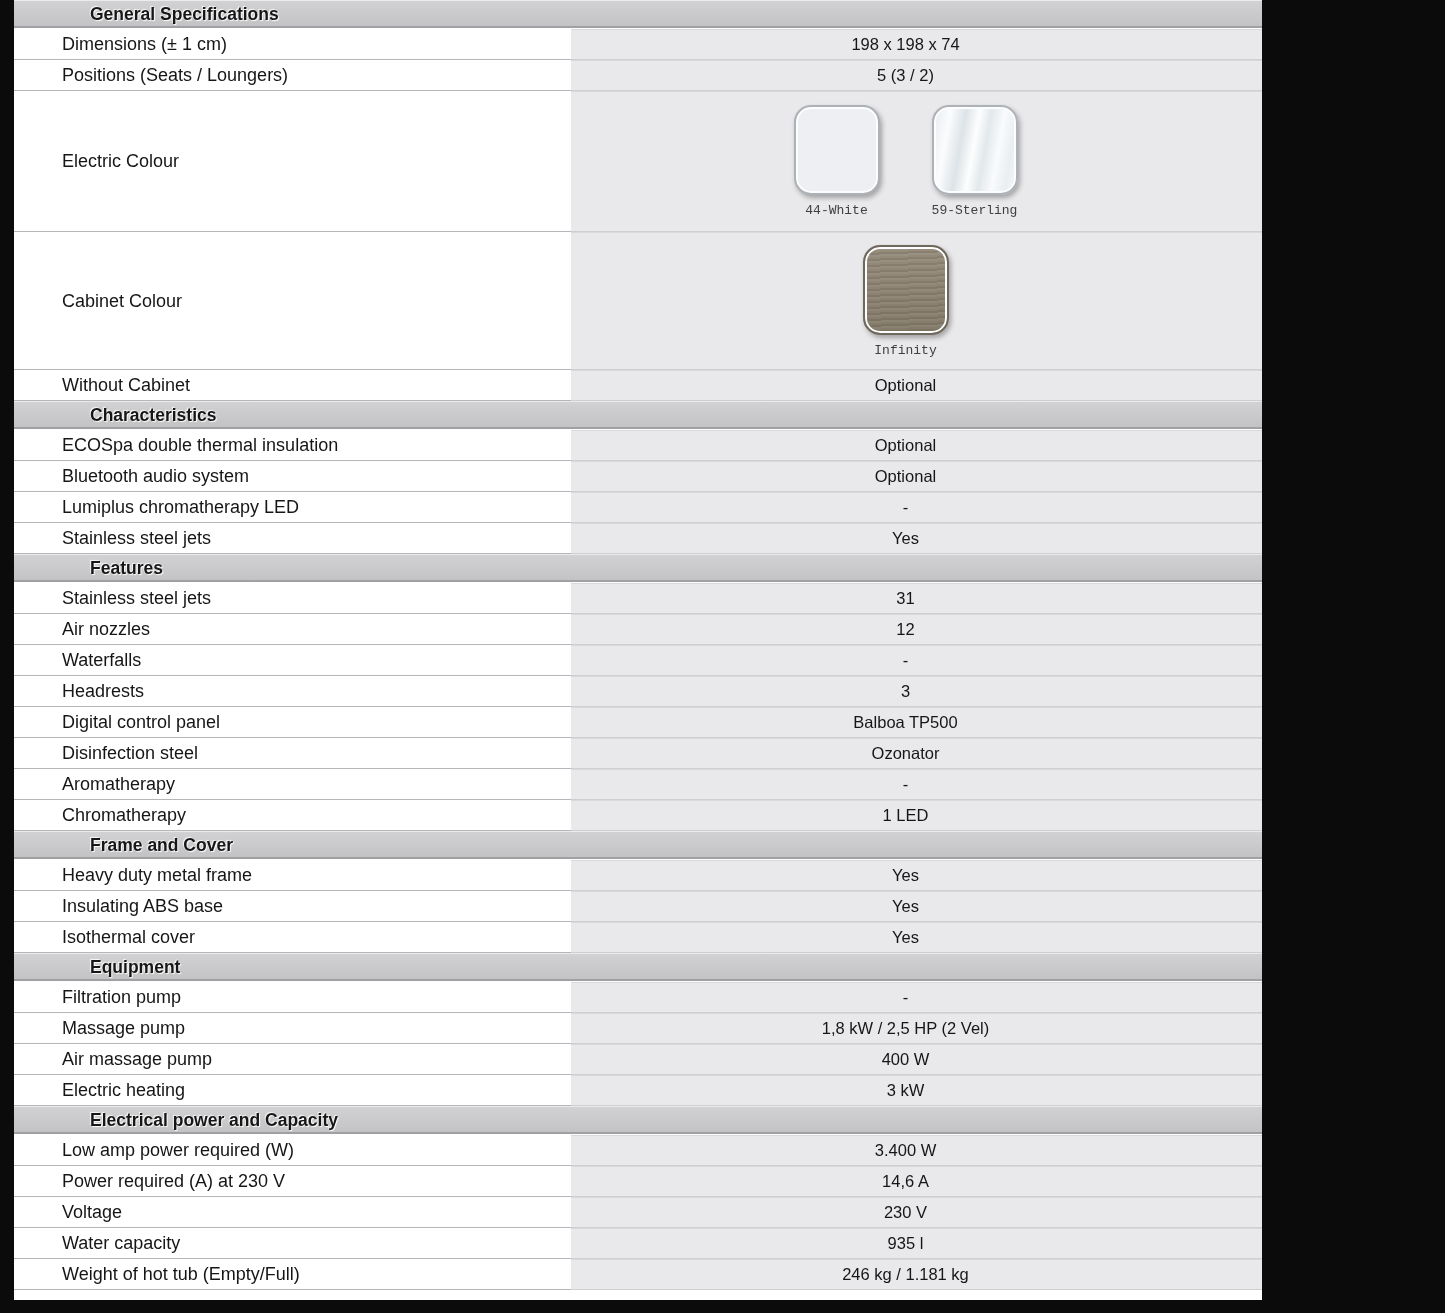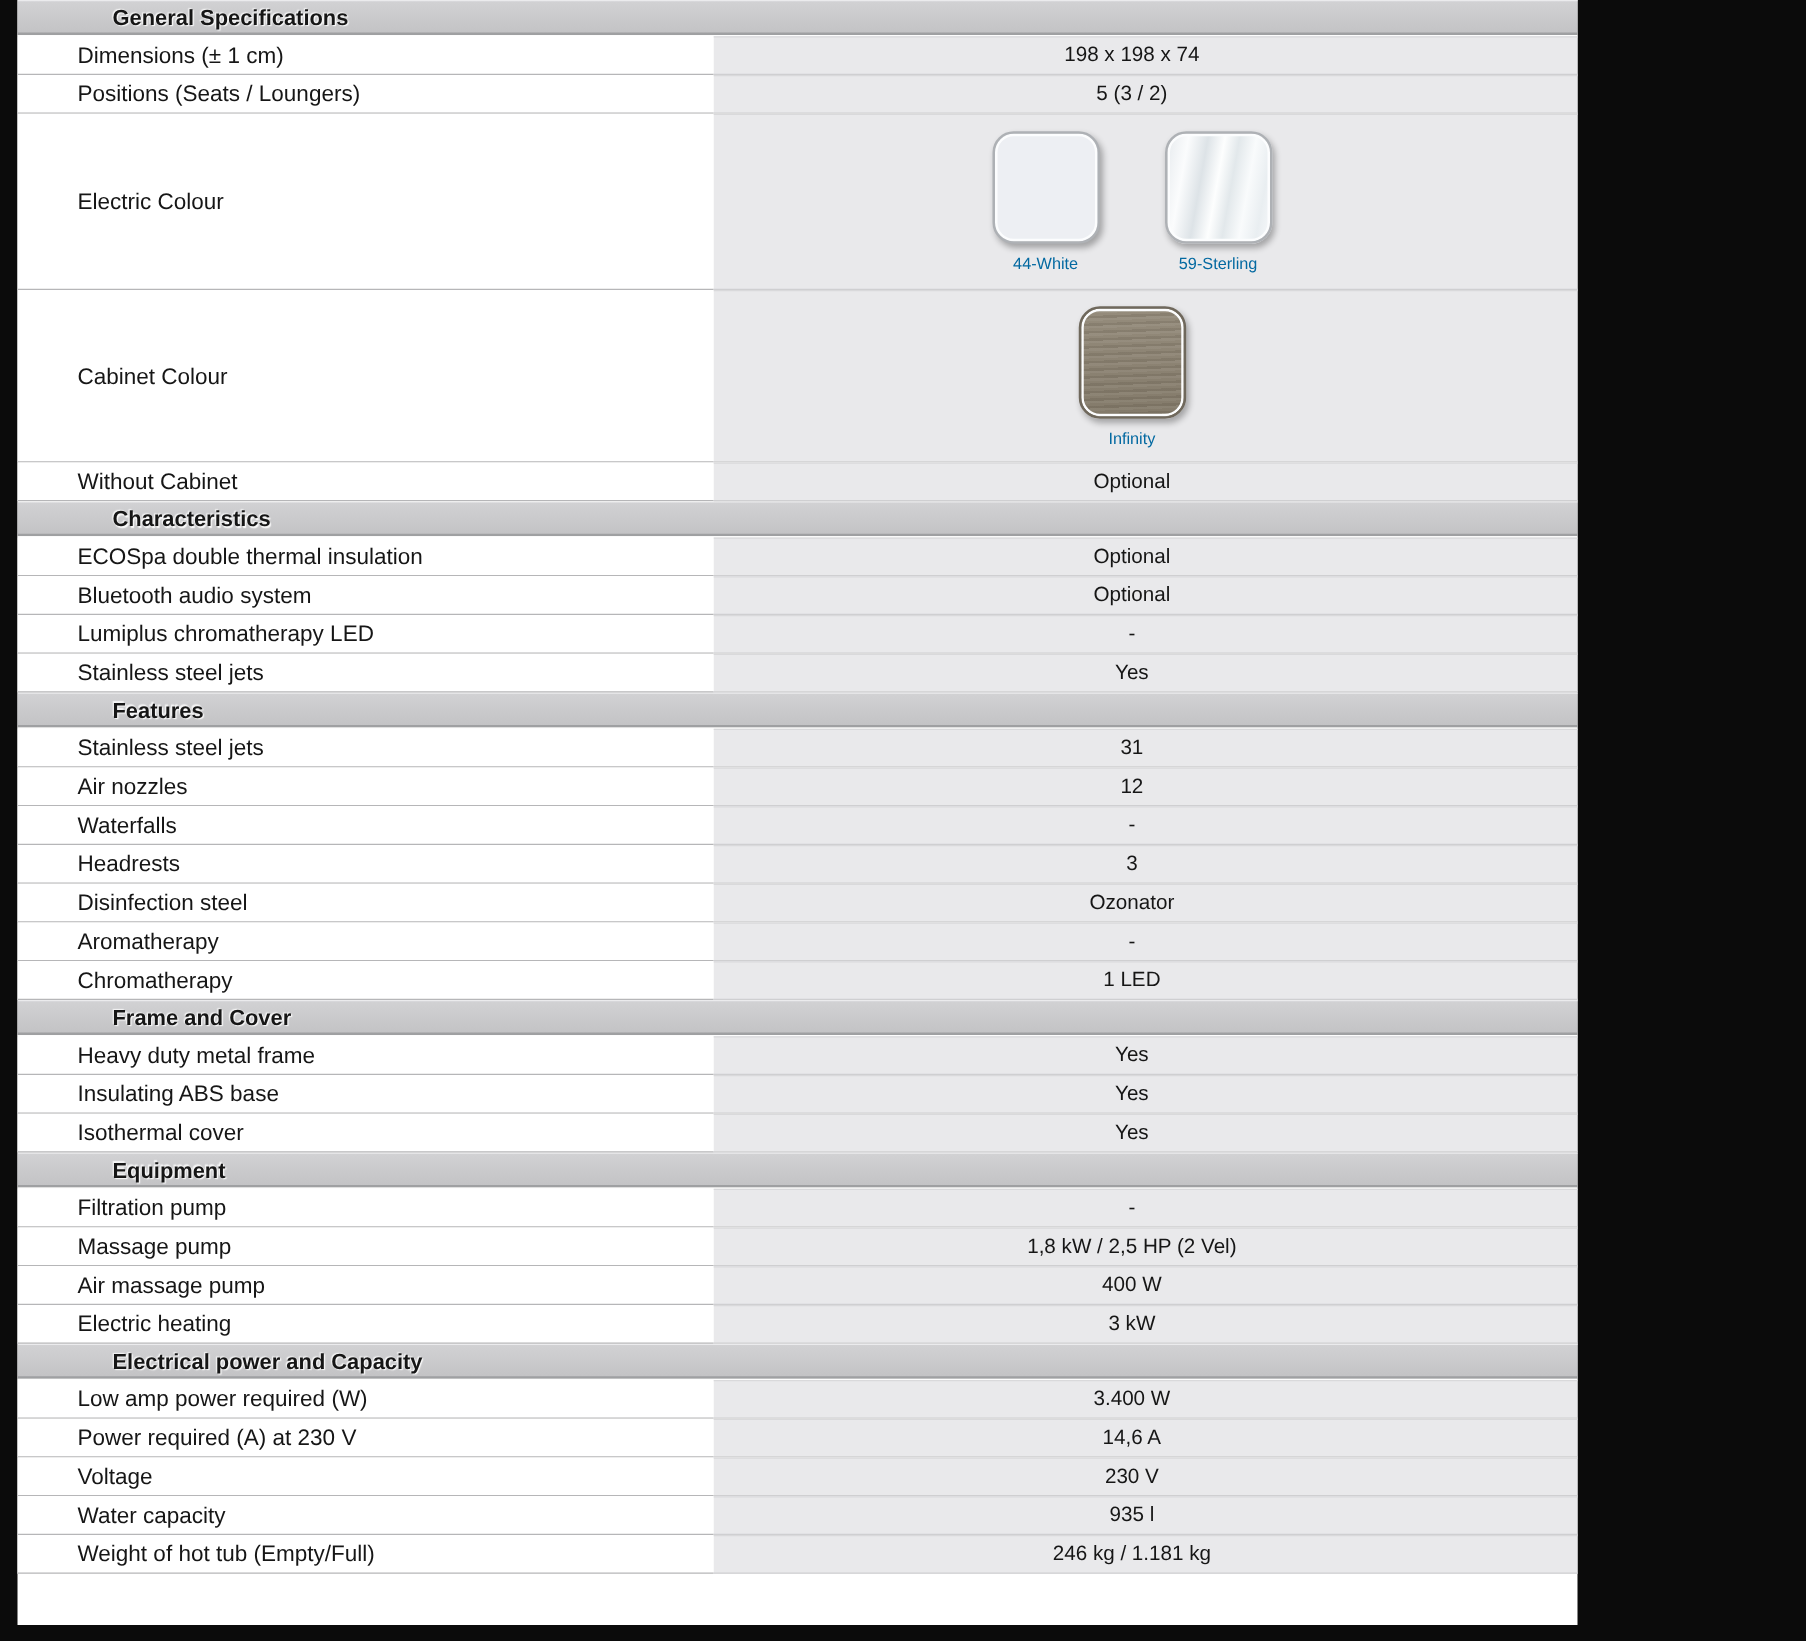--- a/index.html
+++ b/index.html
@@ -64,21 +64,21 @@
       #e7ebee 0%, #fbfcfd 18%, #dde3e7 34%, #fdfefe 48%,
       #e2e8eb 60%, #f9fbfc 74%, #e9eef1 88%, #f6f8fa 100%);
   }
   .sw-infinity{
     background:
       repeating-linear-gradient(178deg, rgba(40,32,20,.10) 0 2px, rgba(255,255,255,.05) 2px 4px, rgba(0,0,0,0) 4px 6px),
       linear-gradient(#958c7c,#837a6a);
     border-color:#6f685c;
   }
   .swatch-label{
-    margin-top:8px;font-size:13px;color:#0369a1;
+    margin-top:8px;font-size:13px;color:#404040;font-family:Liberation Mono, monospace;
   }
   .row-cabinet .cell-value{justify-content:center;}
   
 </style>
 </head>
 <body>
 
 <div class="sheet">
 
   <div class="trow section">General Specifications</div>
@@ -153,20 +153,24 @@
   </div>
   <div class="trow row">
     <div class="cell-label">Waterfalls</div>
     <div class="cell-value">-</div>
   </div>
   <div class="trow row">
     <div class="cell-label">Headrests</div>
     <div class="cell-value">3</div>
   </div>
   <div class="trow row">
+    <div class="cell-label">Digital control panel</div>
+    <div class="cell-value">Balboa TP500</div>
+  </div>
+  <div class="trow row">
     <div class="cell-label">Disinfection steel</div>
     <div class="cell-value">Ozonator</div>
   </div>
   <div class="trow row">
     <div class="cell-label">Aromatherapy</div>
     <div class="cell-value">-</div>
   </div>
   <div class="trow row">
     <div class="cell-label">Chromatherapy</div>
     <div class="cell-value">1 LED</div>

